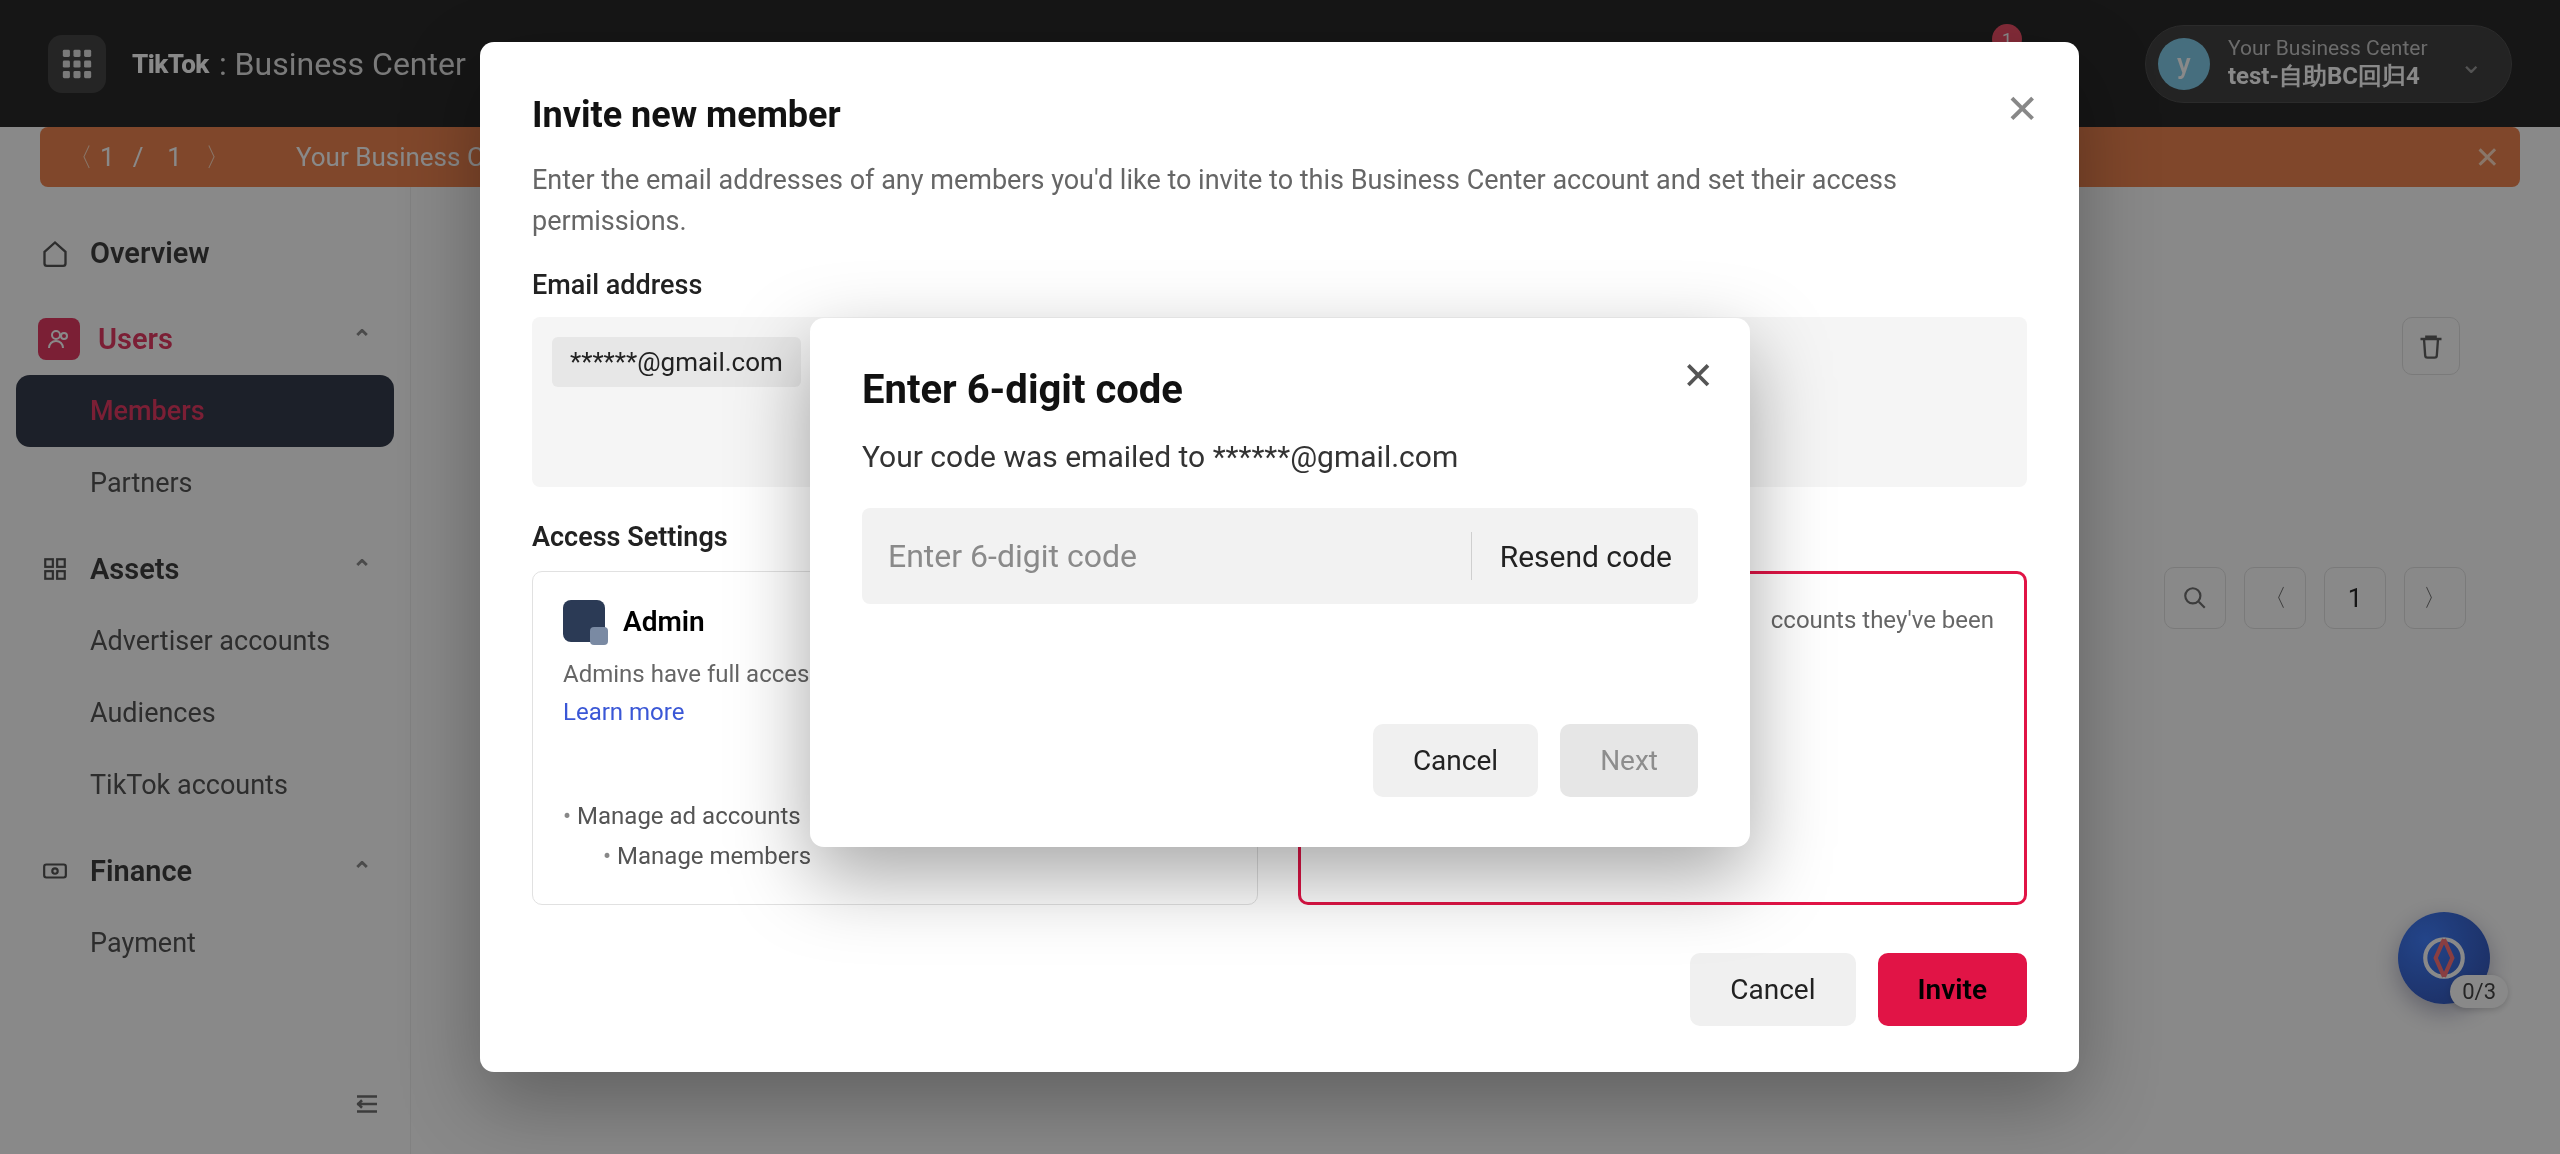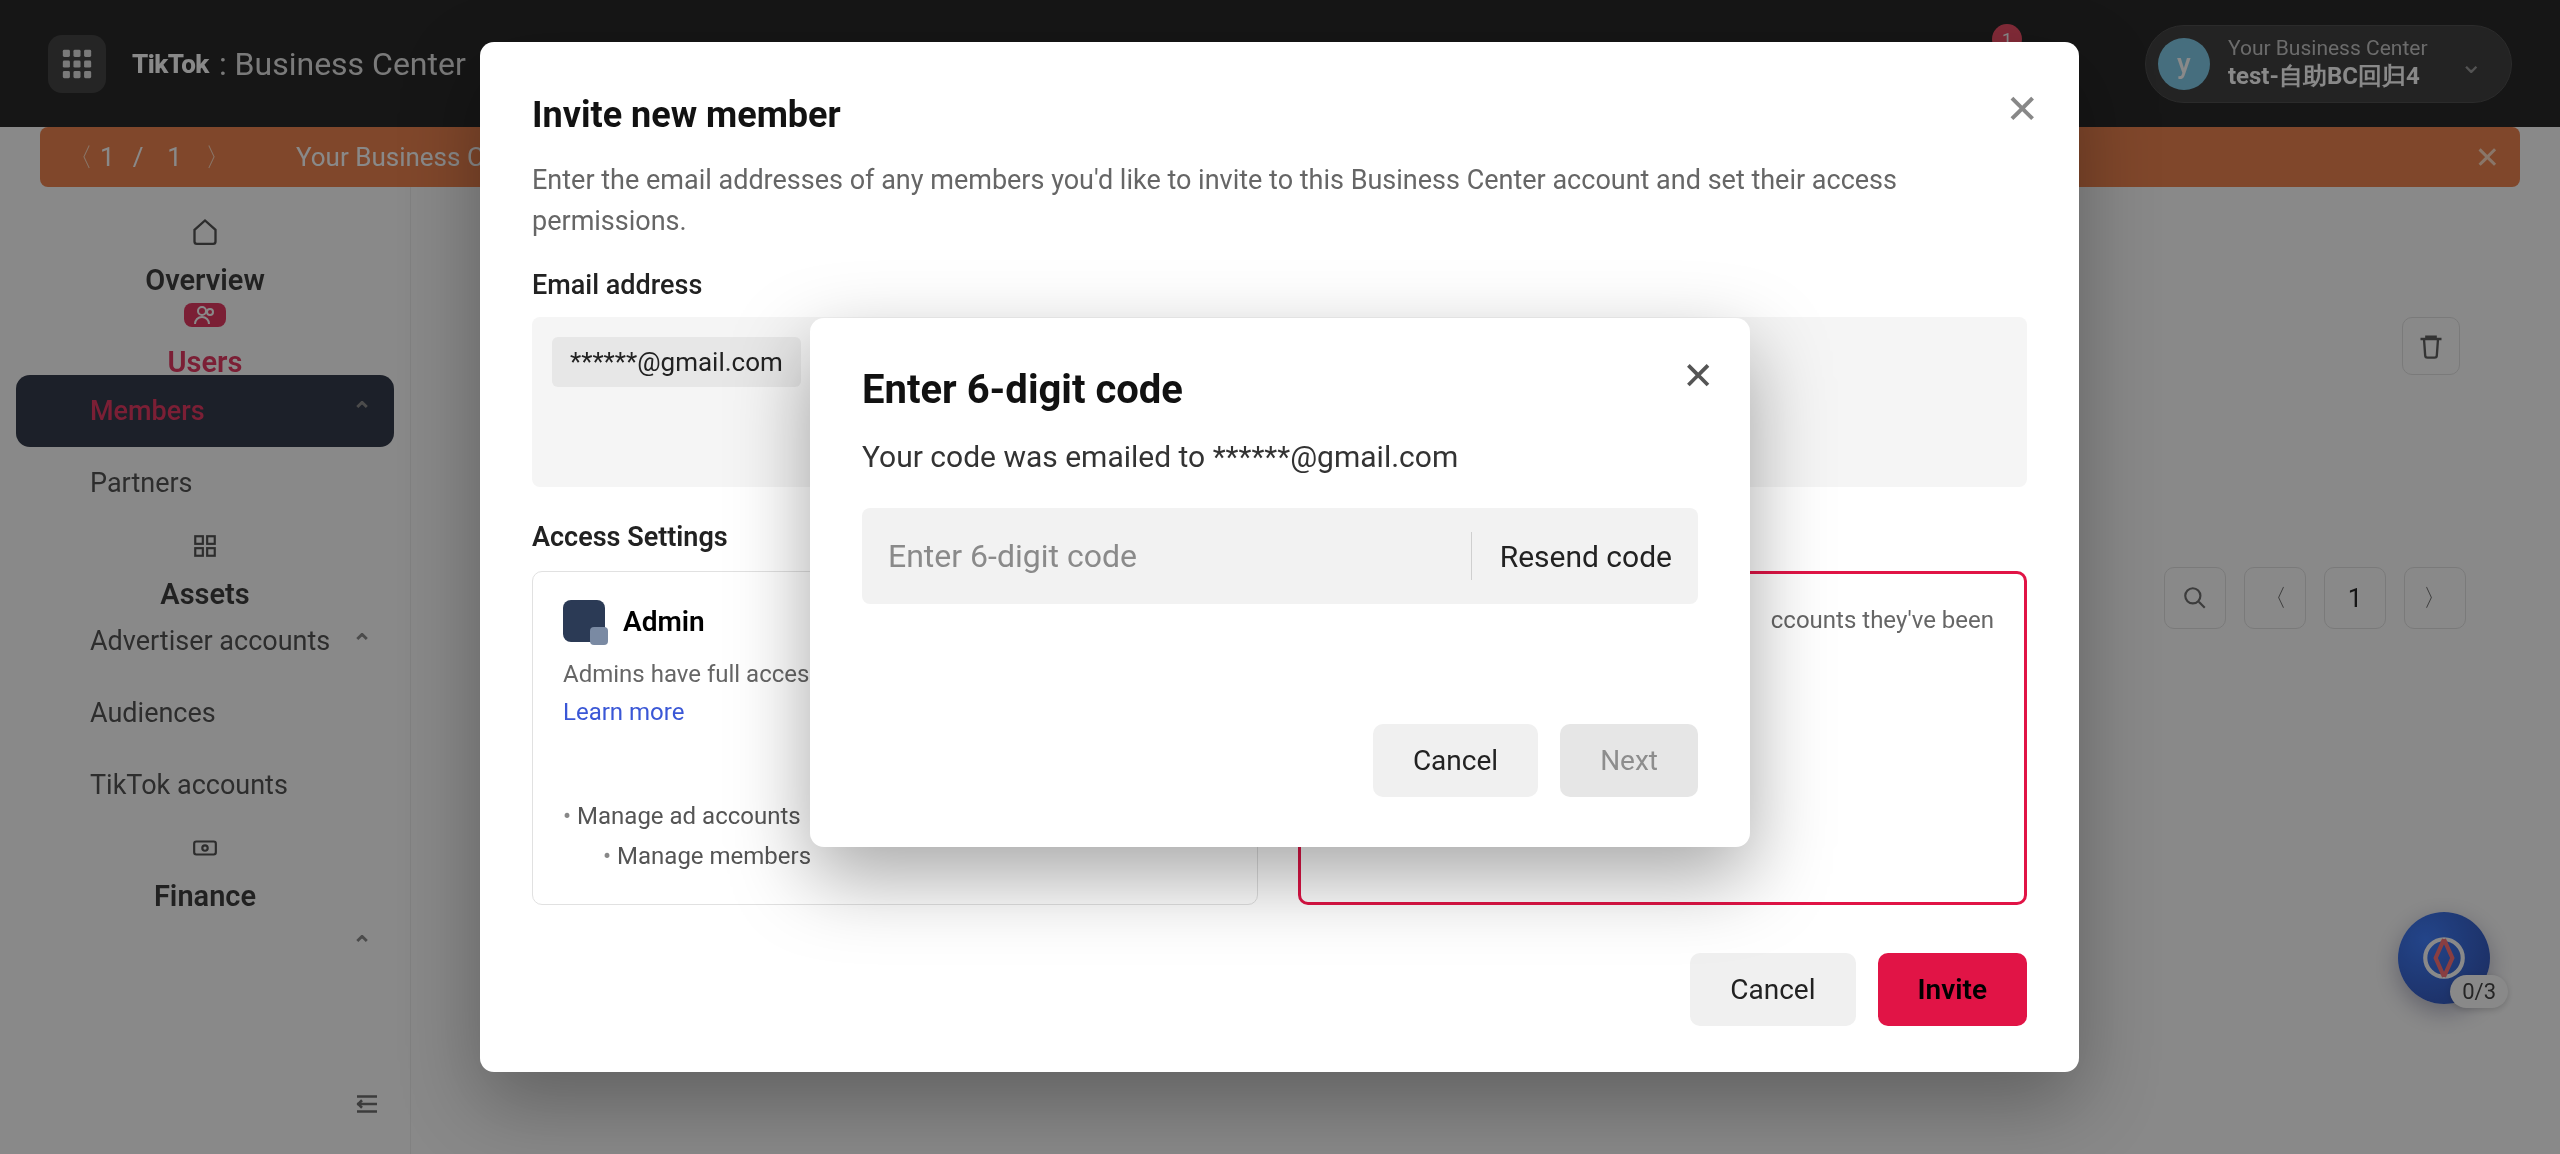--- a/index.html
+++ b/index.html
@@ -24,21 +24,21 @@
   
   .orangebar { position:absolute; top:127px; left:40px; right:40px; height:60px; background:#eb6d2f; border-radius:8px; display:flex; align-items:center; color:#fff; padding:0 20px; font-size:26px; }
   .ob-arrow { width:40px; display:flex; align-items:center; justify-content:center; color:#ffd5b8; cursor:pointer; }
   .ob-page { margin:0 18px; letter-spacing:6px; }
   .ob-text { margin-left:58px; }
   .ob-close { margin-left:auto; color:#ffd5b8; font-size:30px; cursor:pointer; }
 
   
   .sidebar { position:absolute; left:0; top:187px; bottom:0; width:410px; background:#fff; padding:30px 16px; overflow:hidden; }
   .side-item { display:flex; align-items:center; height:72px; padding:0 22px; border-radius:14px; color:#1a1a1a; font-size:29px; gap:18px; cursor:pointer; }
-  .side-item.section { font-weight:600;flex-direction:column; }
+  .side-item.section { font-weight:600; }
   .side-sub { padding-left:74px; font-size:27px; color:#333; }
   .side-item.active { color:#e11446; font-weight:600; }
   .side-sub.active { background:#0f172a; color:#e11446; border-radius:14px; font-weight:500; }
   .side-chev { margin-left:auto; color:#777; font-size:24px; }
   .side-ico { width:34px; height:34px; display:flex; align-items:center; justify-content:center; color:#333; }
   .side-item.active .side-ico-box { background:#e11446; color:#fff; border-radius:8px; width:42px; height:42px; display:flex; align-items:center; justify-content:center; }
   .collapse-handle { position:absolute; bottom:28px; right:28px; color:#555; font-size:30px; }
 
   
   .vdiv { position:absolute; left:410px; top:187px; bottom:0; width:1px; background:#eee; }
@@ -192,20 +192,23 @@
     <div class="side-item section">
       <span class="side-ico">
           <svg viewBox="0 0 24 24" width="26" height="26" fill="none" stroke="#333" stroke-width="2">
             <rect x="2" y="6" width="20" height="12" rx="2"></rect>
             <circle cx="12" cy="12" r="2.5"></circle>
           </svg>
         </span>
       <span>Finance</span>
       <span class="side-chev">⌃</span>
     </div>
+    <div class="side-item side-sub">
+      <span>Payment</span>
+    </div>
     <div class="collapse-handle">
       <svg viewBox="0 0 24 24" width="30" height="30" fill="none" stroke="#555" stroke-width="2">
           <path d="M4 6h16M4 12h16M4 18h16"></path>
           <path d="M8 9l-3 3 3 3"></path>
         </svg>
     </div>
   </div>
   <div class="vdiv"></div>
 
   <div class="main">

